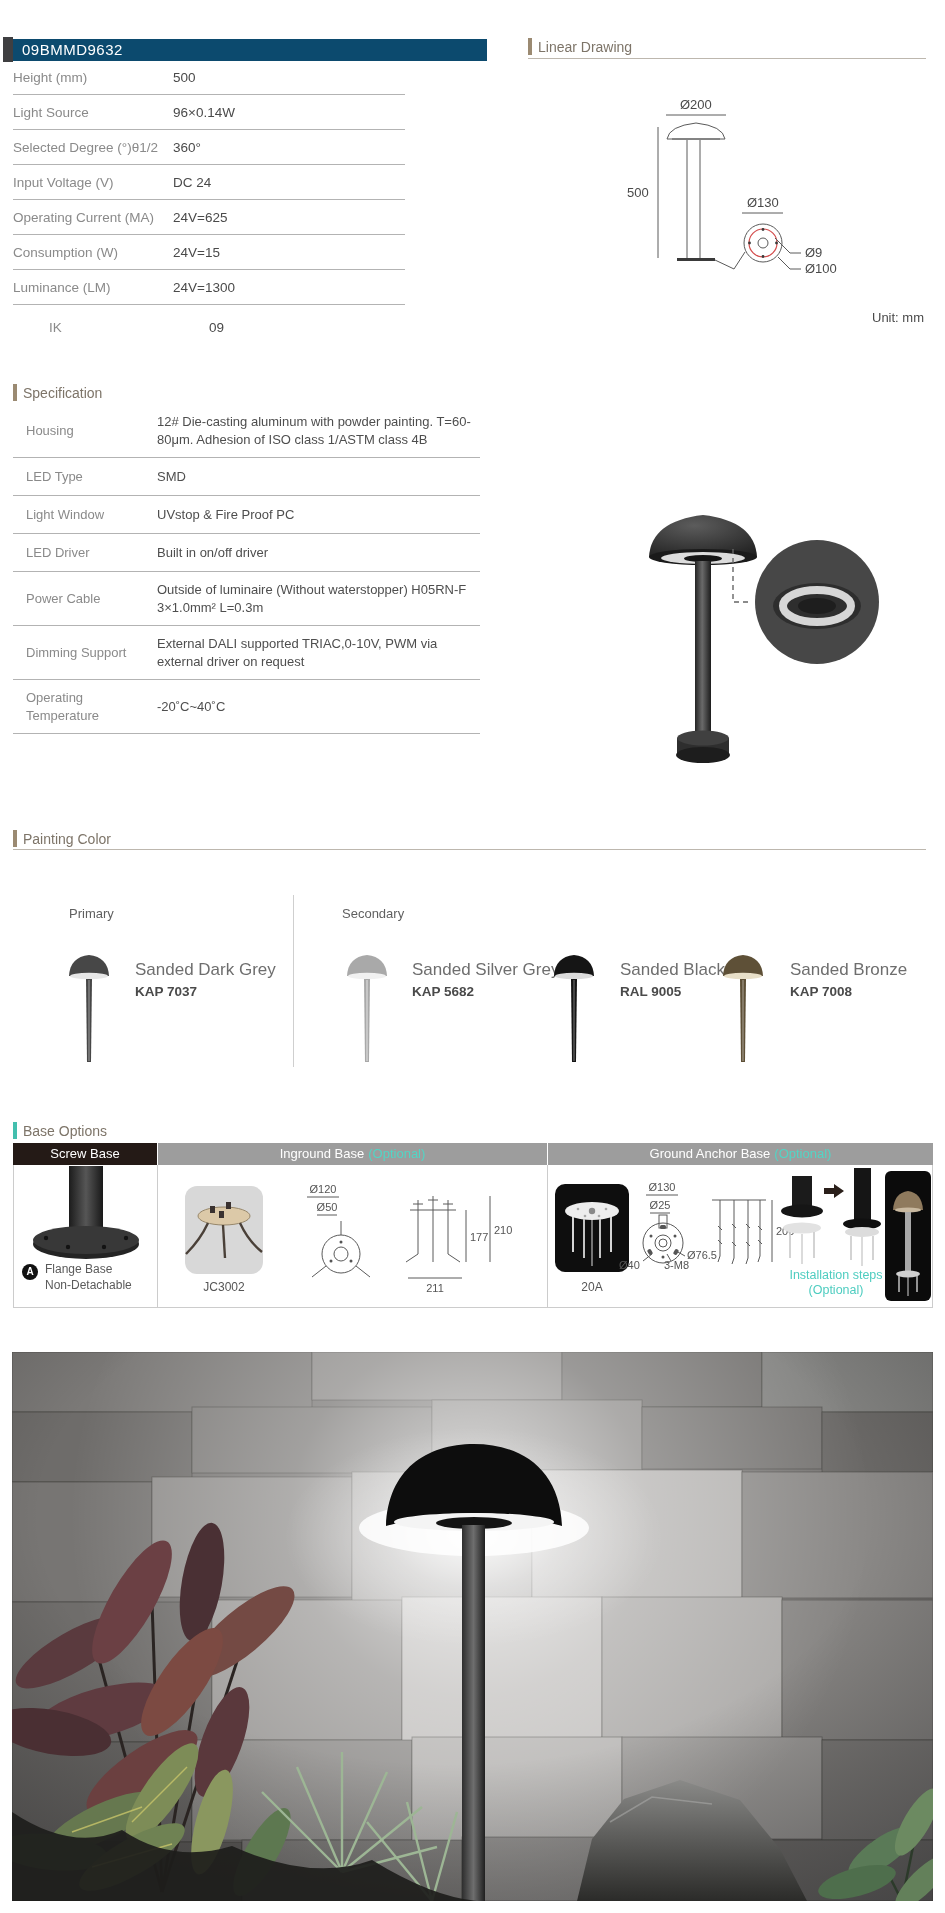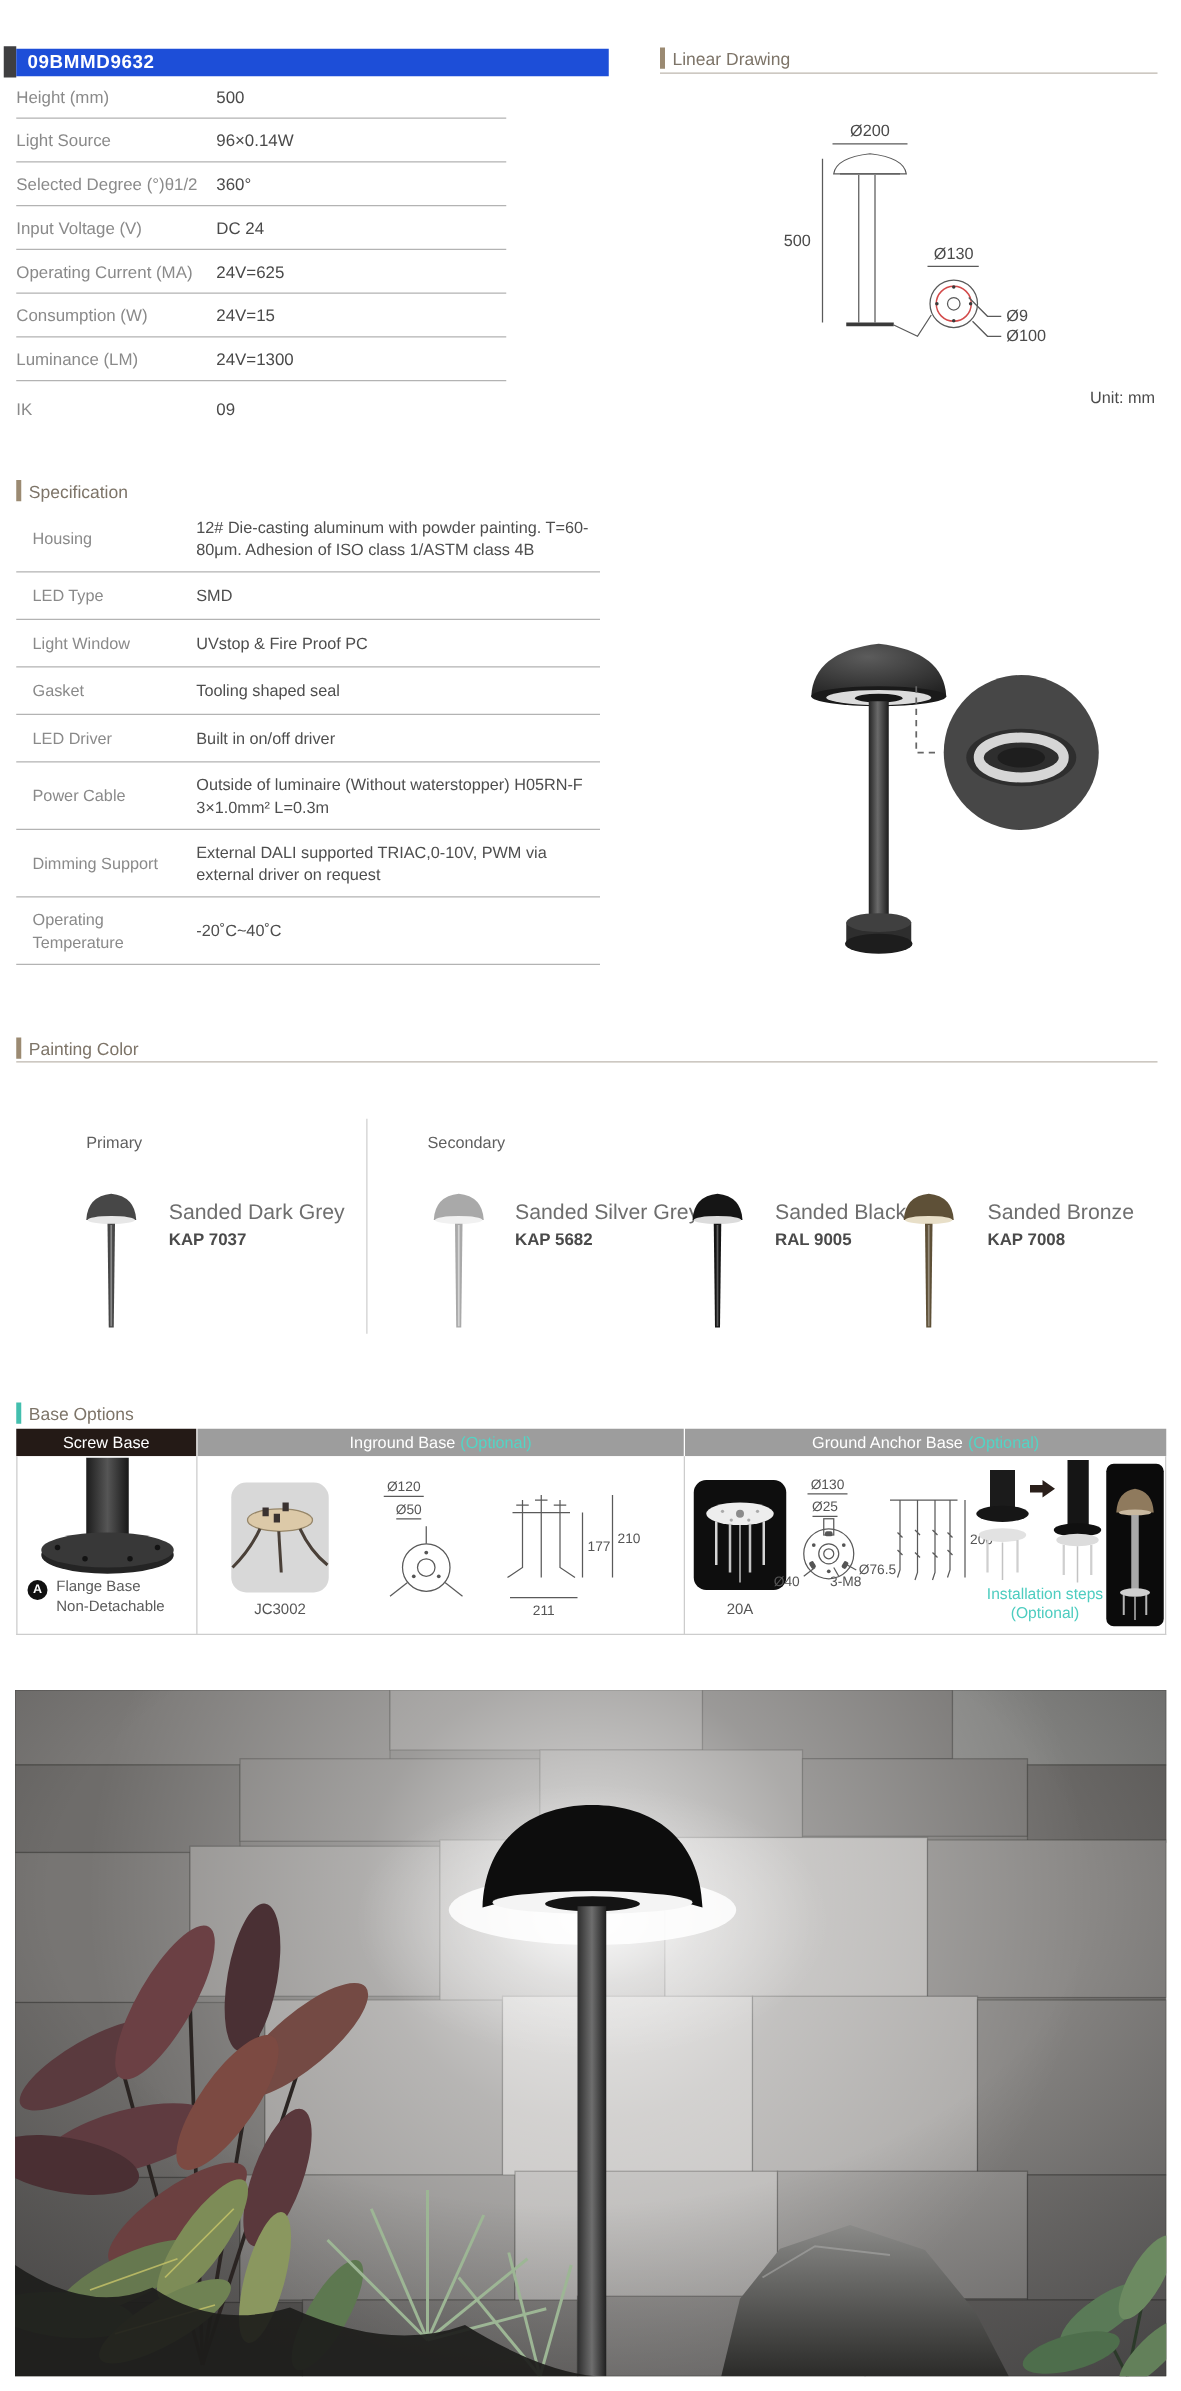--- a/index.html
+++ b/index.html
@@ -4,26 +4,26 @@
 <style>
   html,body{margin:0;padding:0;background:#fff;}
   .page{position:relative;width:945px;height:1913px;background:#fff;
         font-family:"Liberation Sans",sans-serif;color:#4e4e4e;overflow:hidden;}
   .abs{position:absolute;}
   .accent{width:4px;background:#9b8a72;}
   .sec-title{font-size:14px;color:#7d7468;}
   .rule{height:1px;background:#bdb7ae;}
   
   .code-edge{left:3px;top:37px;width:10px;height:25px;background:#3f3f41;}
-  .code-bar{left:13px;top:39px;width:474px;height:22px;background:#1d4ed8;color:#fff;
-            font-size:15px;font-weight:bold;line-height:22px;padding-left:9px;box-sizing:border-box;letter-spacing:.5px;}
+  .code-bar{left:13px;top:39px;width:474px;height:22px;background:#0c4a6e;color:#fff;
+            font-size:15px;font-weight:normal;line-height:22px;padding-left:9px;box-sizing:border-box;letter-spacing:.5px;}
   
   .ptable{left:13px;top:60px;width:392px;}
   .prow{display:flex;align-items:center;height:34px;border-bottom:1px solid #b3b3b3;font-size:13.5px;}
-  .prow.last{border-bottom:none;height:44px;}
+  .prow.last{border-bottom:none;height:44px;margin-left:36px;}
   .plabel{width:160px;color:#8a8a8a;flex:none;}
   .pval{color:#4a4a4a;}
   
   .ld-accent{left:528px;top:38px;height:17px;}
   .ld-title{left:538px;top:39px;}
   .ld-rule{left:528px;top:58px;width:398px;}
   
   .sp-accent{left:13px;top:384px;height:17px;}
   .sp-title{left:23px;top:385px;}
   .stable{left:13px;top:404px;width:467px;}
@@ -145,24 +145,20 @@
         <span class="slabel">Housing</span>
         <span class="sval">12# Die-casting aluminum with powder painting. T=60-80μm. Adhesion of ISO class 1/ASTM class 4B</span>
       </div>
     <div class="srow">
         <span class="slabel">LED Type</span>
         <span class="sval">SMD</span>
       </div>
     <div class="srow">
         <span class="slabel">Light Window</span>
         <span class="sval">UVstop &amp; Fire Proof PC</span>
-      </div>
-    <div class="srow">
-        <span class="slabel">Gasket</span>
-        <span class="sval">Tooling shaped seal</span>
       </div>
     <div class="srow">
         <span class="slabel">LED Driver</span>
         <span class="sval">Built in on/off driver</span>
       </div>
     <div class="srow">
         <span class="slabel">Power Cable</span>
         <span class="sval">Outside of luminaire (Without waterstopper) H05RN-F 3×1.0mm² L=0.3m</span>
       </div>
     <div class="srow">

